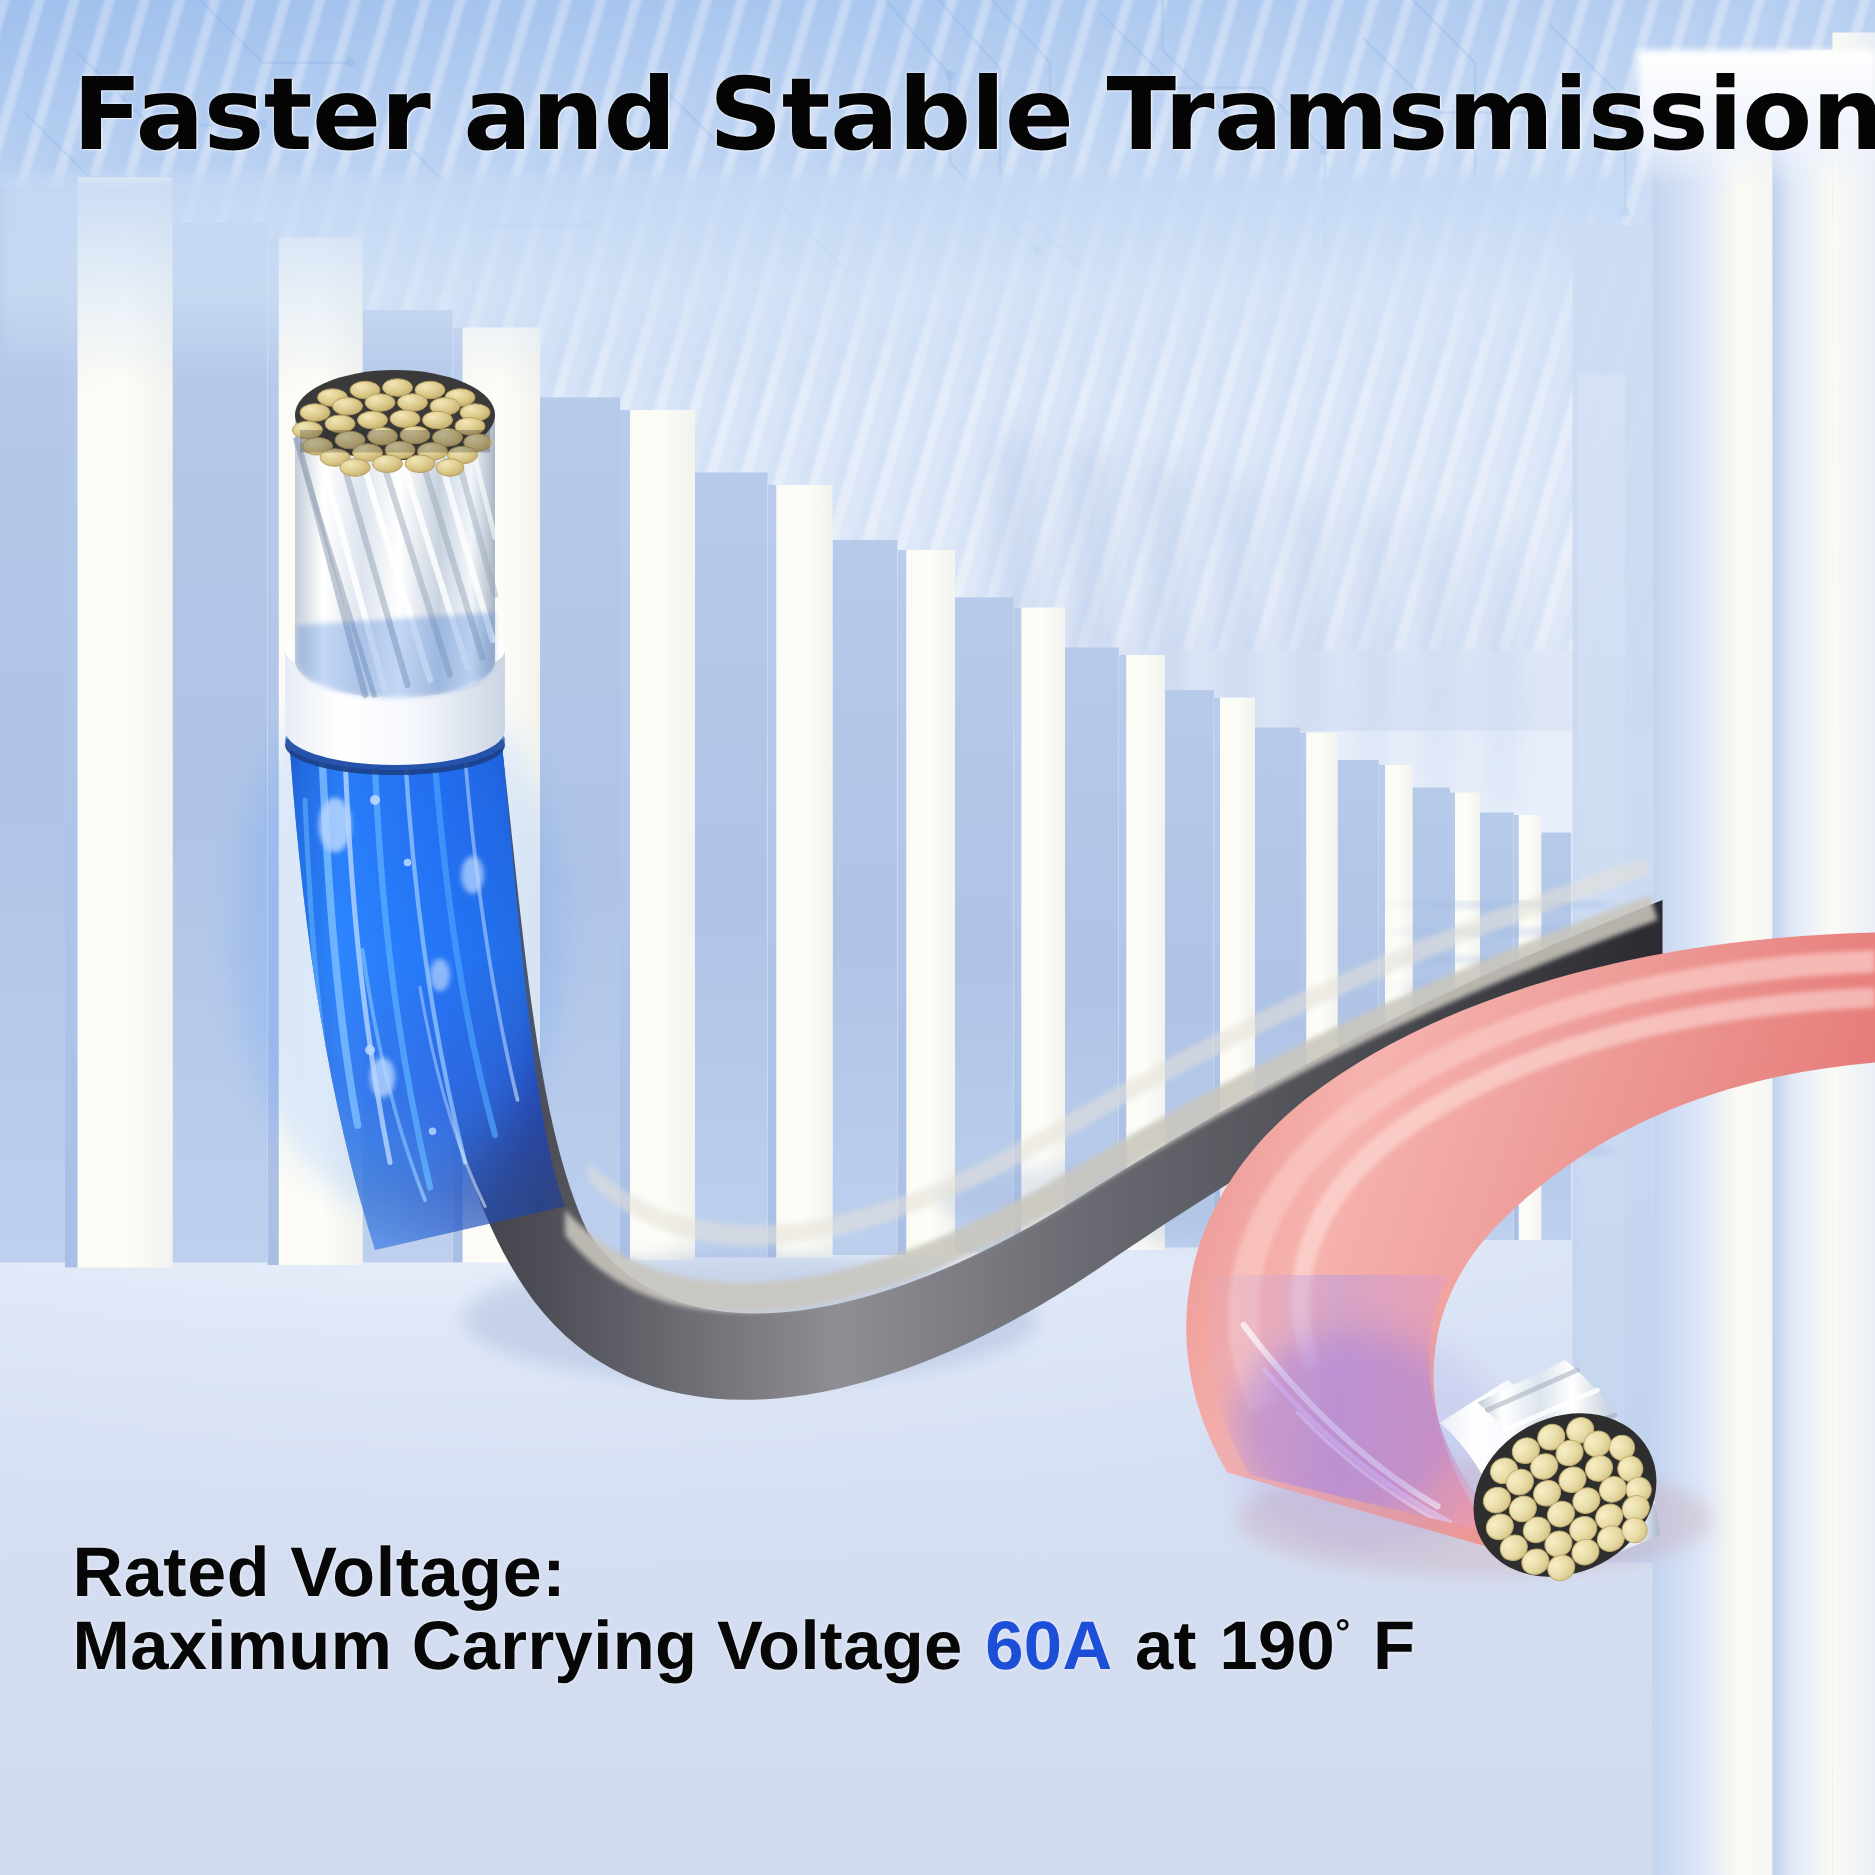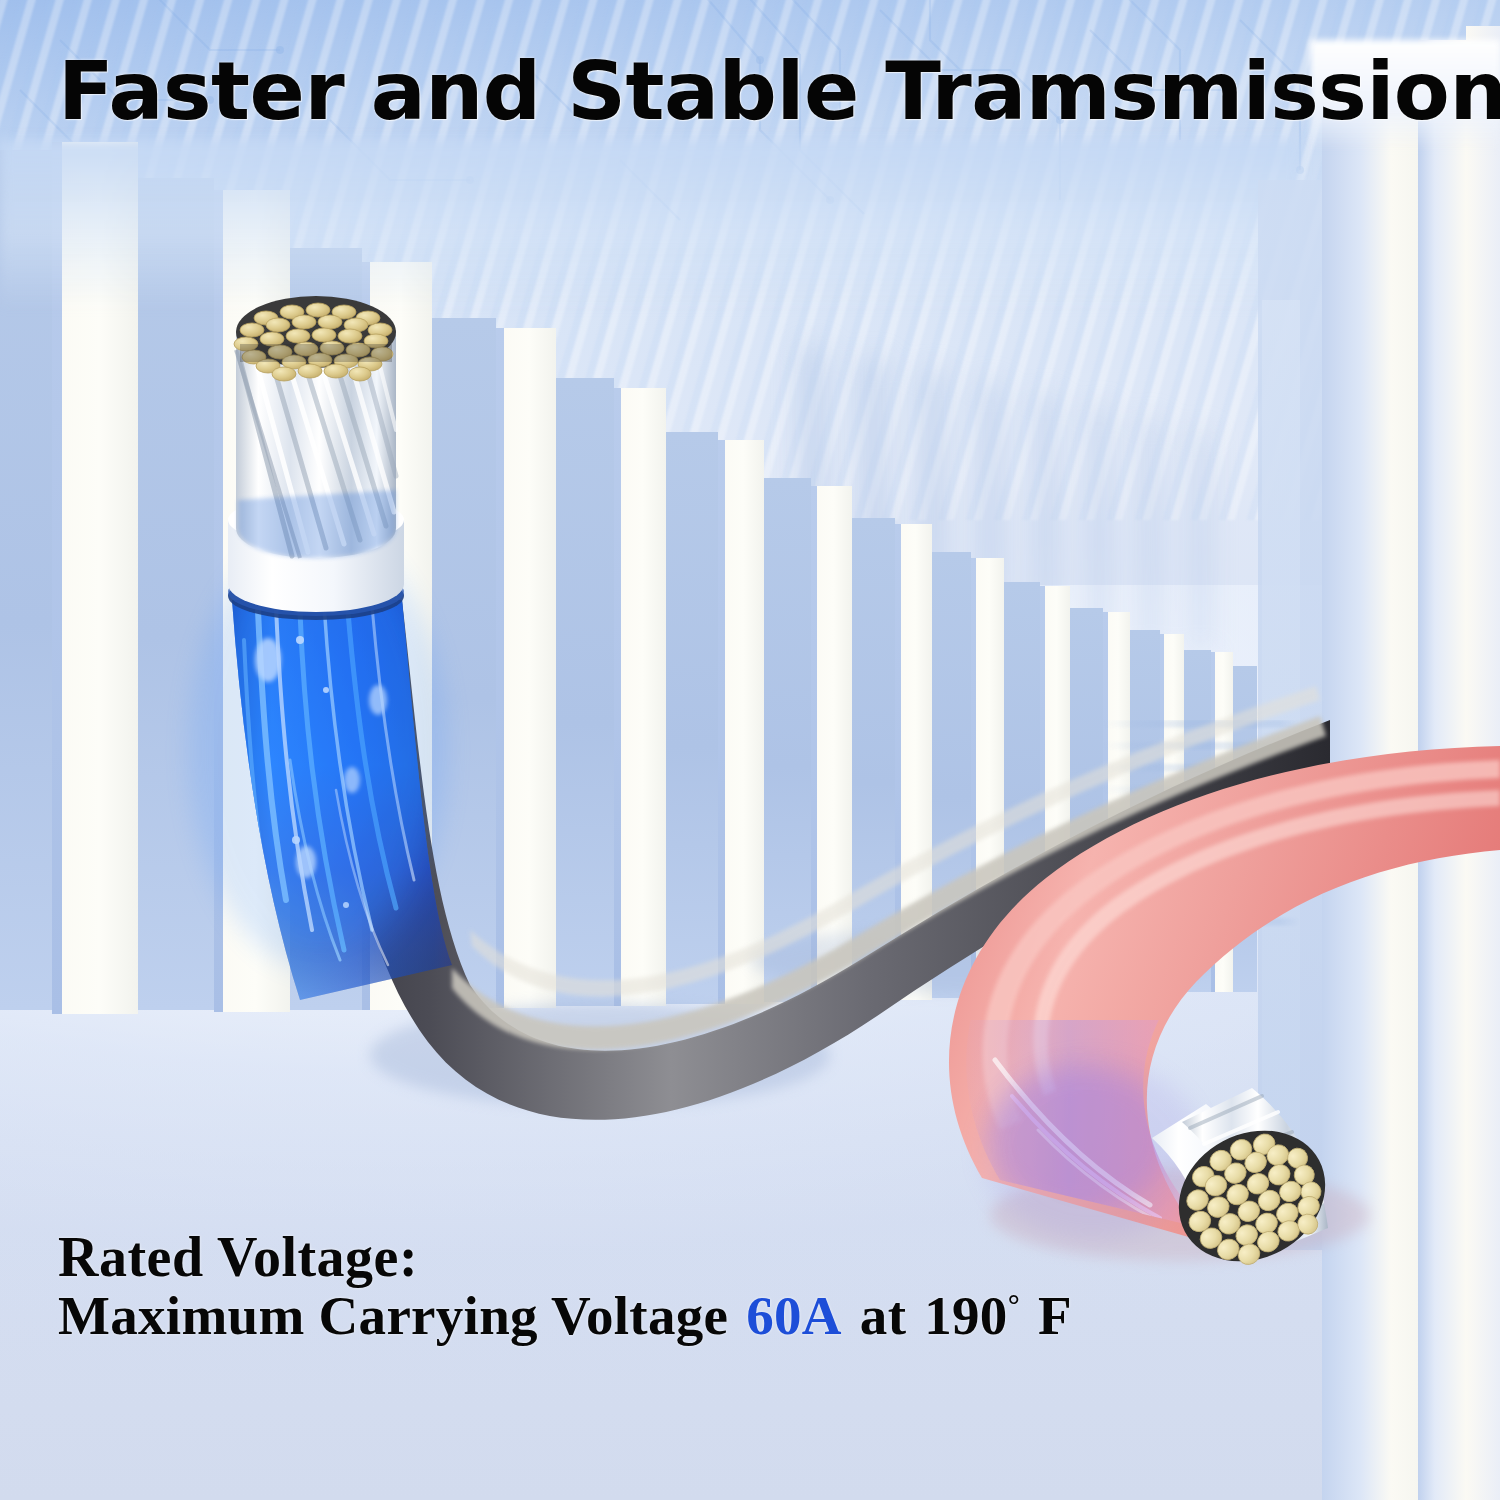--- a/index.html
+++ b/index.html
@@ -70,21 +70,21 @@
     font-size:80px;line-height:1.0;font-weight:700;color:#050505;
     letter-spacing:-0.5px;white-space:nowrap;
     font-family:"DejaVu Sans",sans-serif;
     transform:scaleX(1.02);transform-origin:left center;
     text-shadow:0 0 3px rgba(255,255,255,.75), 1px 1px 0 rgba(255,255,255,.5);
   }
   .headline .w{ margin-right:26px; }
 
   .specs{
     position:absolute;left:58px;top:1228px;width:1400px;
-    font-family:Liberation Serif, serif;font-weight:700;
+    font-family:Liberation Sans, sans-serif;font-weight:700;
   }
   .spec-line{ white-space:nowrap;line-height:1.06; }
   .l1{ font-size:56px;color:#070707;letter-spacing:0.5px;
        text-shadow:0 0 3px rgba(255,255,255,.7); }
   .l2,.l3{ font-size:56px;color:#22bd55;letter-spacing:0.5px;
        text-shadow:0 0 3px rgba(255,255,255,.55); }
   .l4{ font-size:55px;color:#070707;letter-spacing:0.3px;
        text-shadow:0 0 3px rgba(255,255,255,.7); }
   .l4 .hi{ color:#1d4ed8; }
   .sp{display:inline-block;width:18px;}

